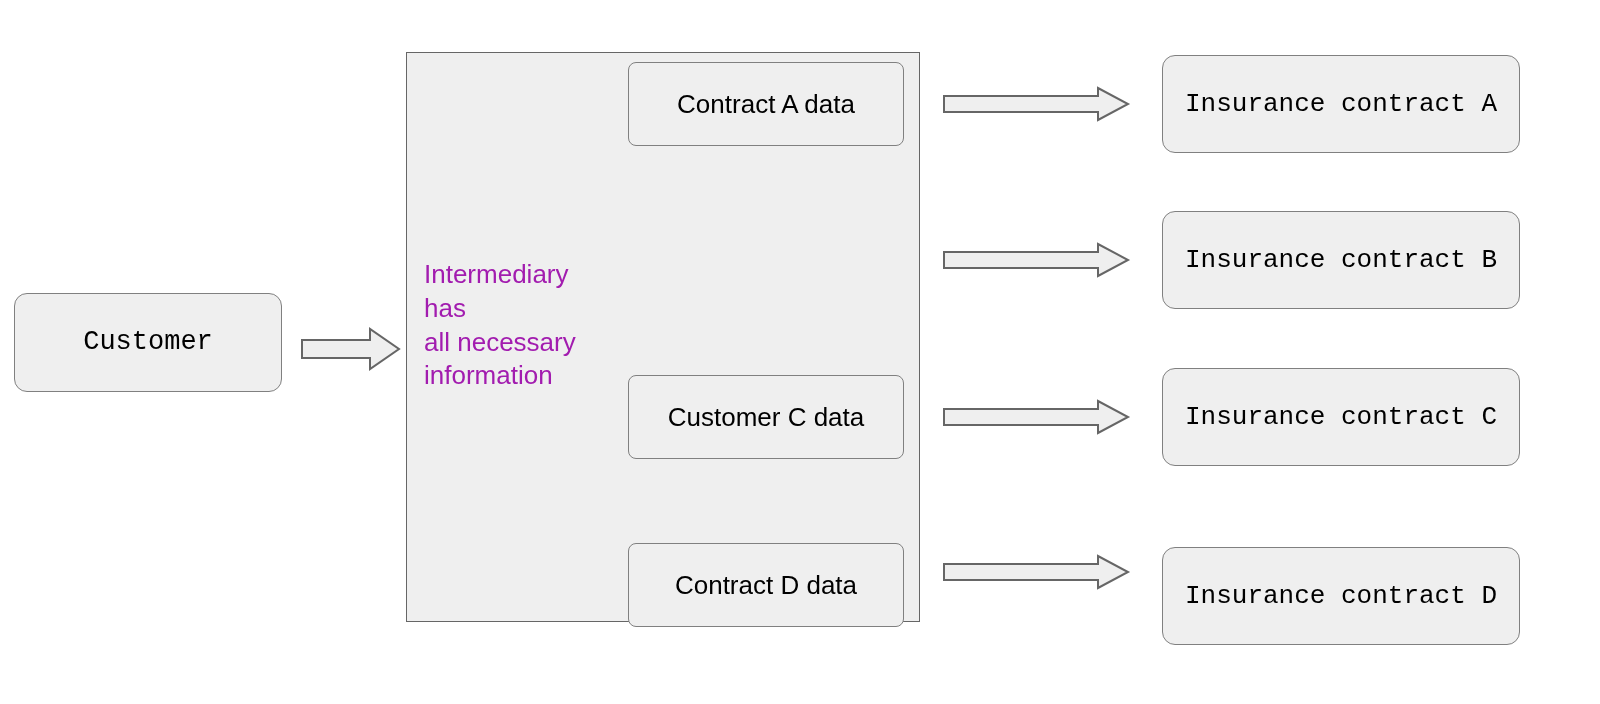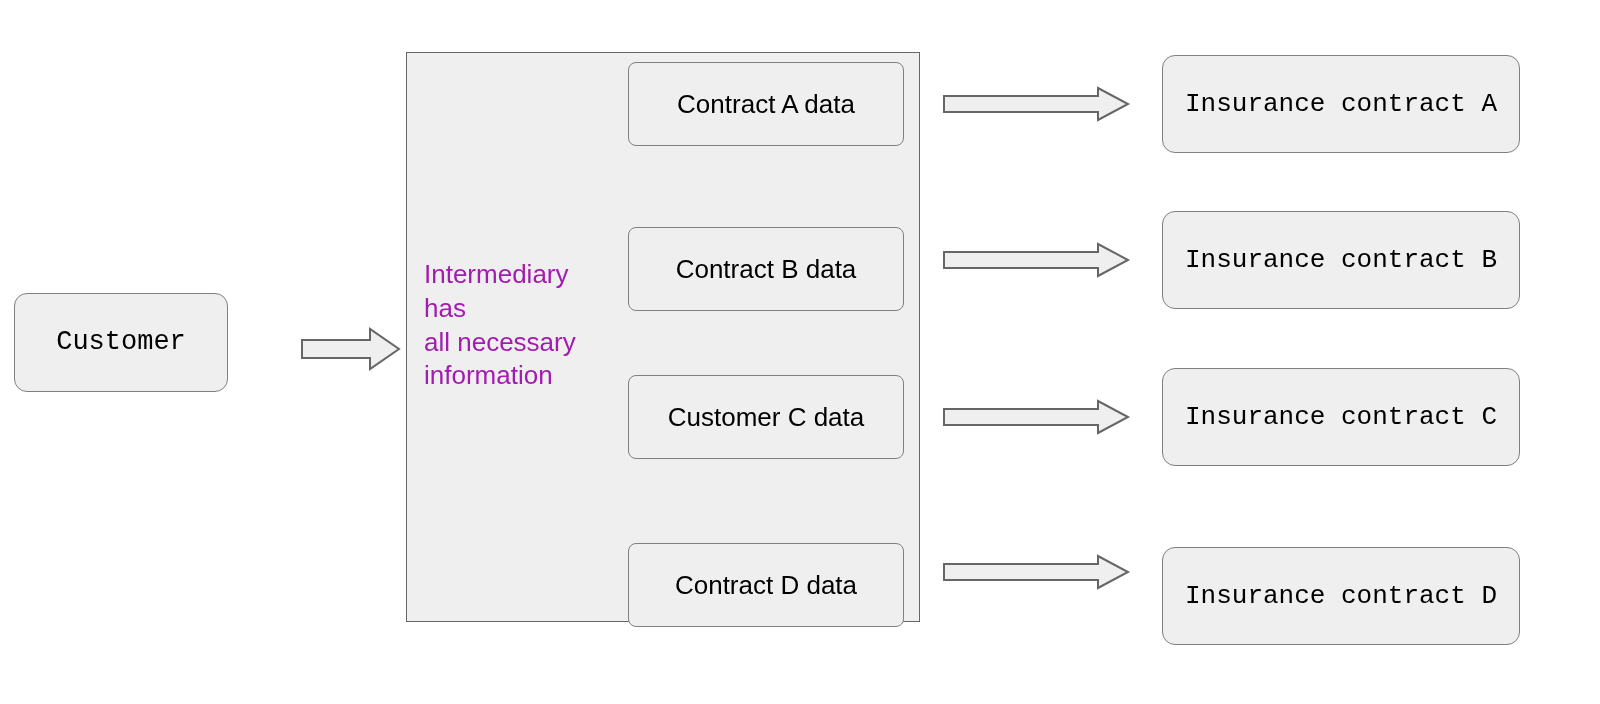--- a/index.html
+++ b/index.html
@@ -37,21 +37,21 @@
     font-family: Liberation Mono, monospace;
   }
   .node.sharp {
     border-radius: 8px;
   }
 
   
   .customer-node {
     left: 14px;
     top: 293px;
-    width: 214px;
+    width: 268px;
     height: 99px;
     font-size: 27px;
   }
 
   
   .intermediary-container {
     left: 406px;
     top: 52px;
     width: 514px;
     height: 570px;
@@ -120,23 +120,20 @@
 
   <div class="intermediary-label">Intermediary
 has
 all necessary
 information</div>
 
   <div class="node sharp contract-box" style="top:62px;">
     <span>Contract A data</span>
   </div>
 
-  <div class="node sharp contract-box" style="top:227px;">
-    <span>Contract B data</span>
-  </div>
 
   <div class="node sharp contract-box" style="top:375px;">
     <span>Customer C data</span>
   </div>
 
   <div class="node sharp contract-box" style="top:543px;">
     <span>Contract D data</span>
   </div>
 
   <svg class="block-arrow" style="left:942px; top:86px; width:188px; height:36px;" viewBox="0 0 188 36">

